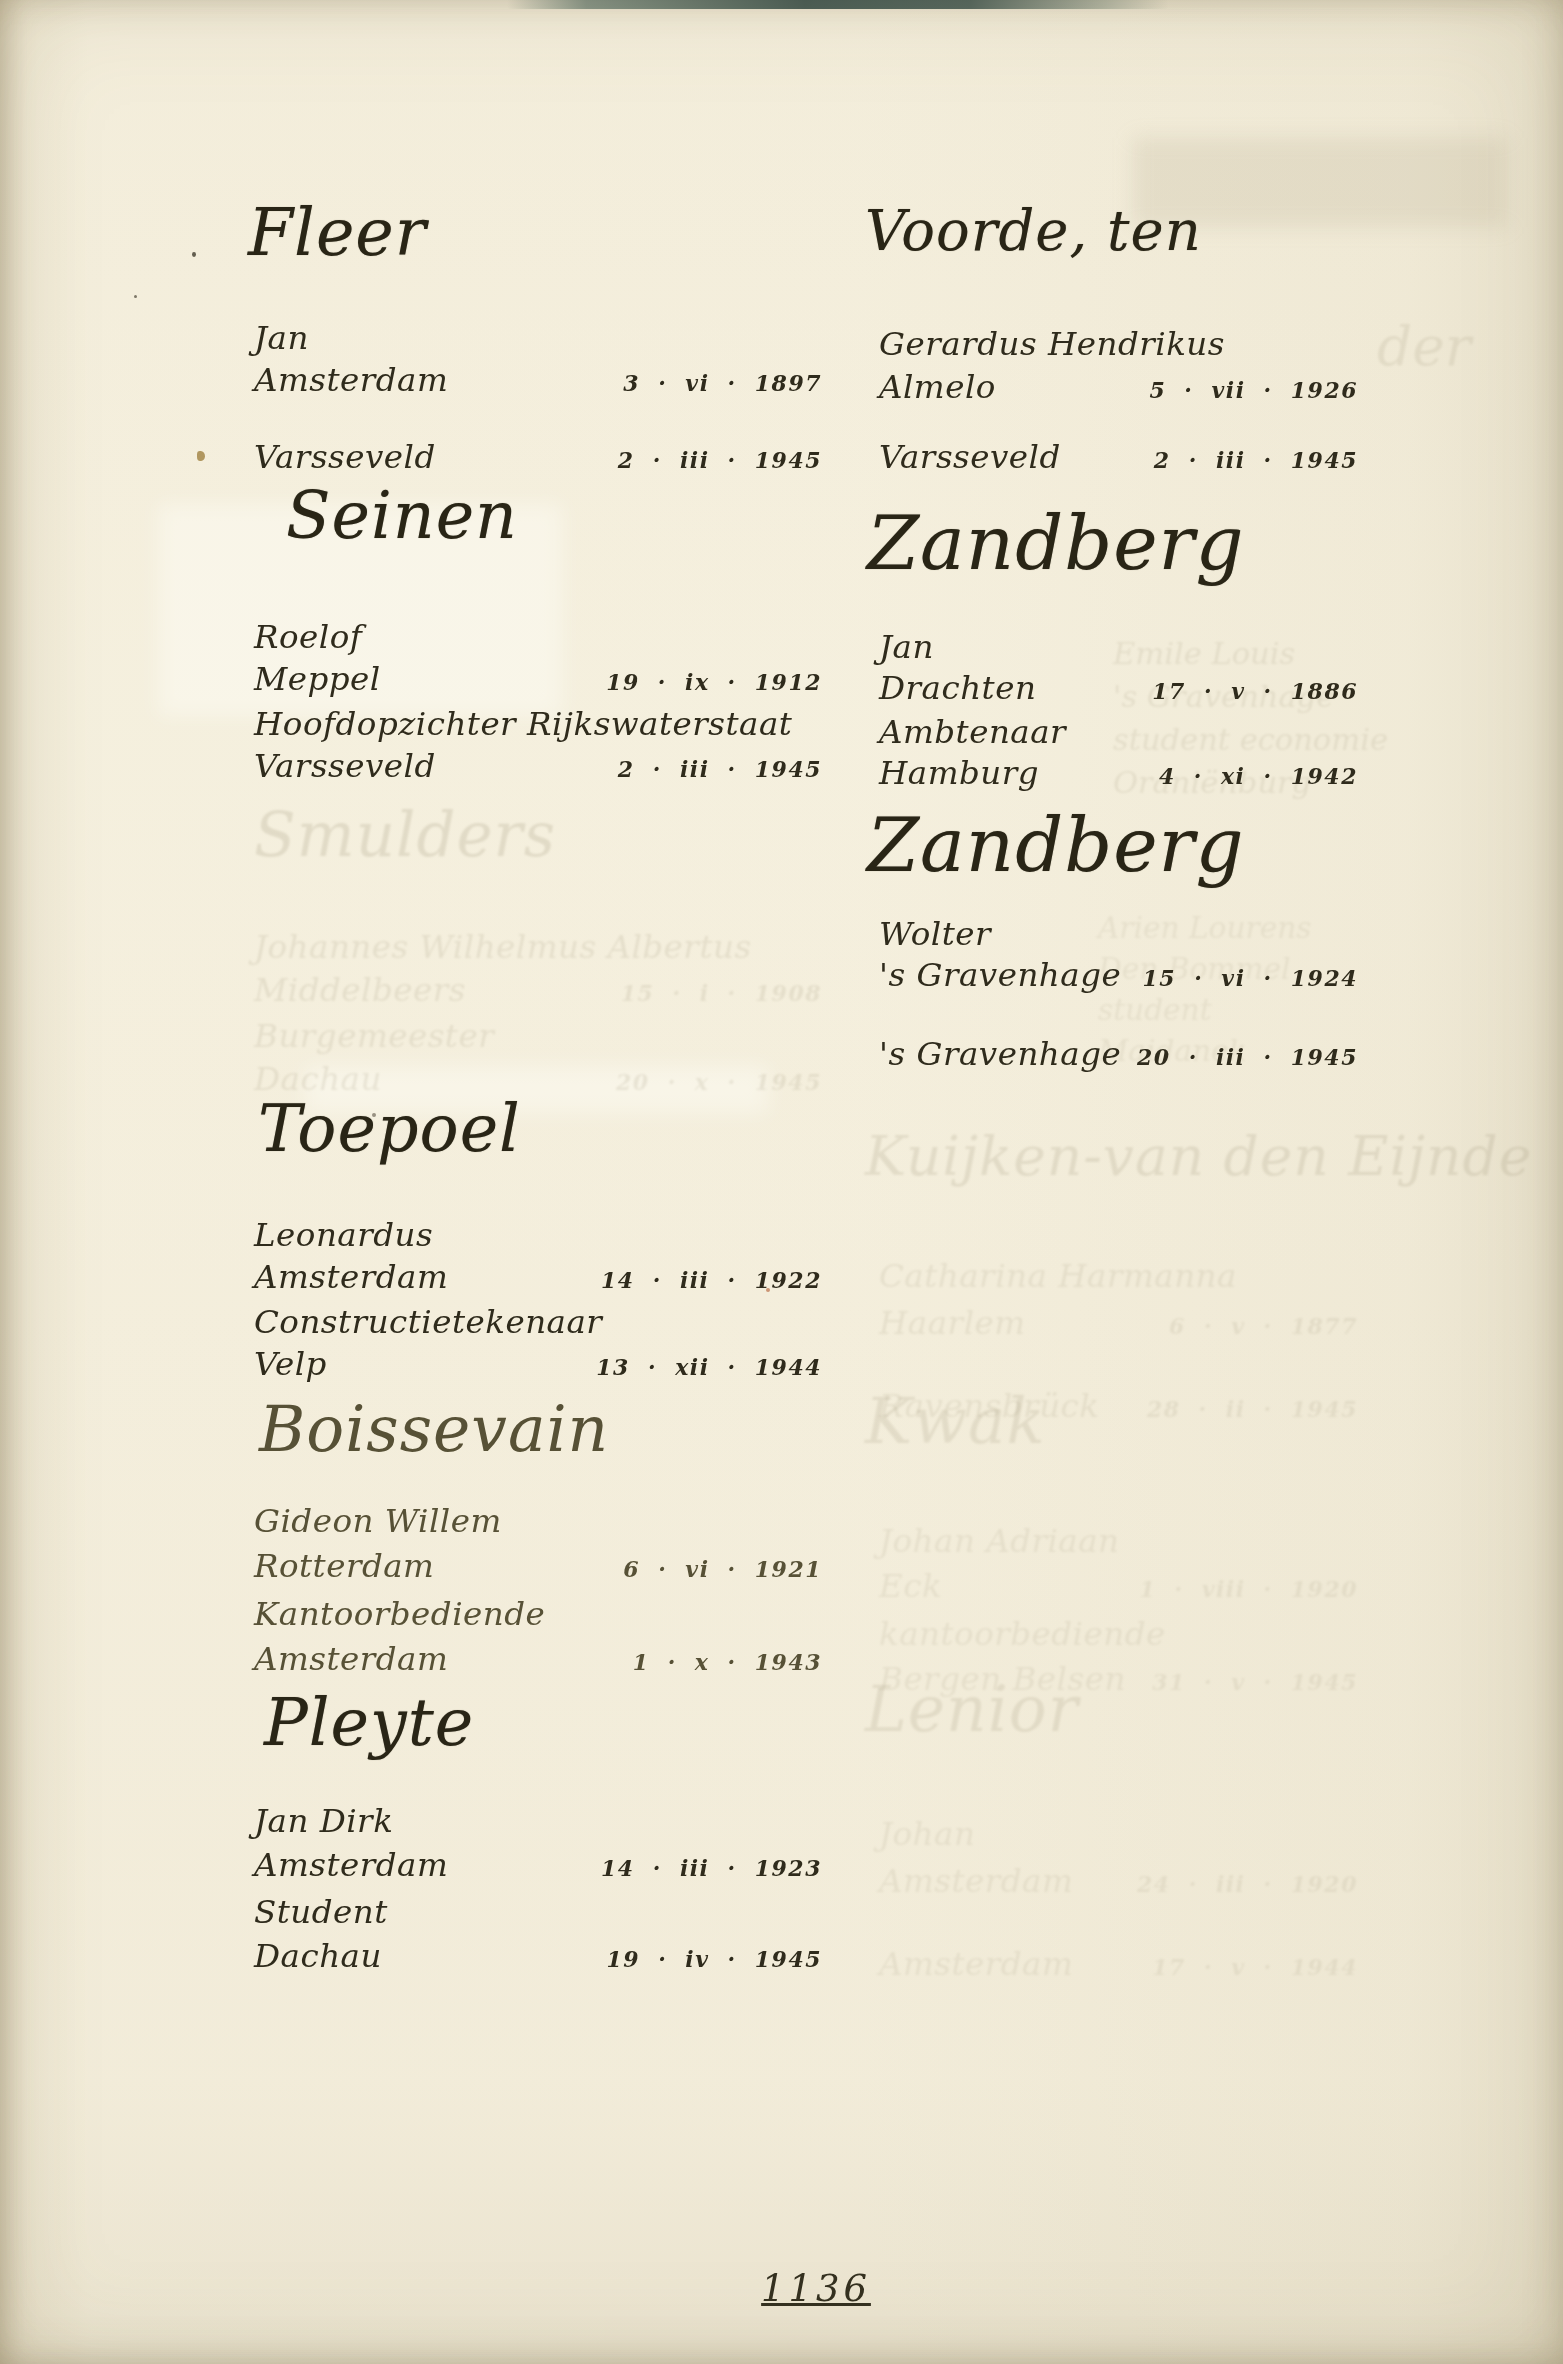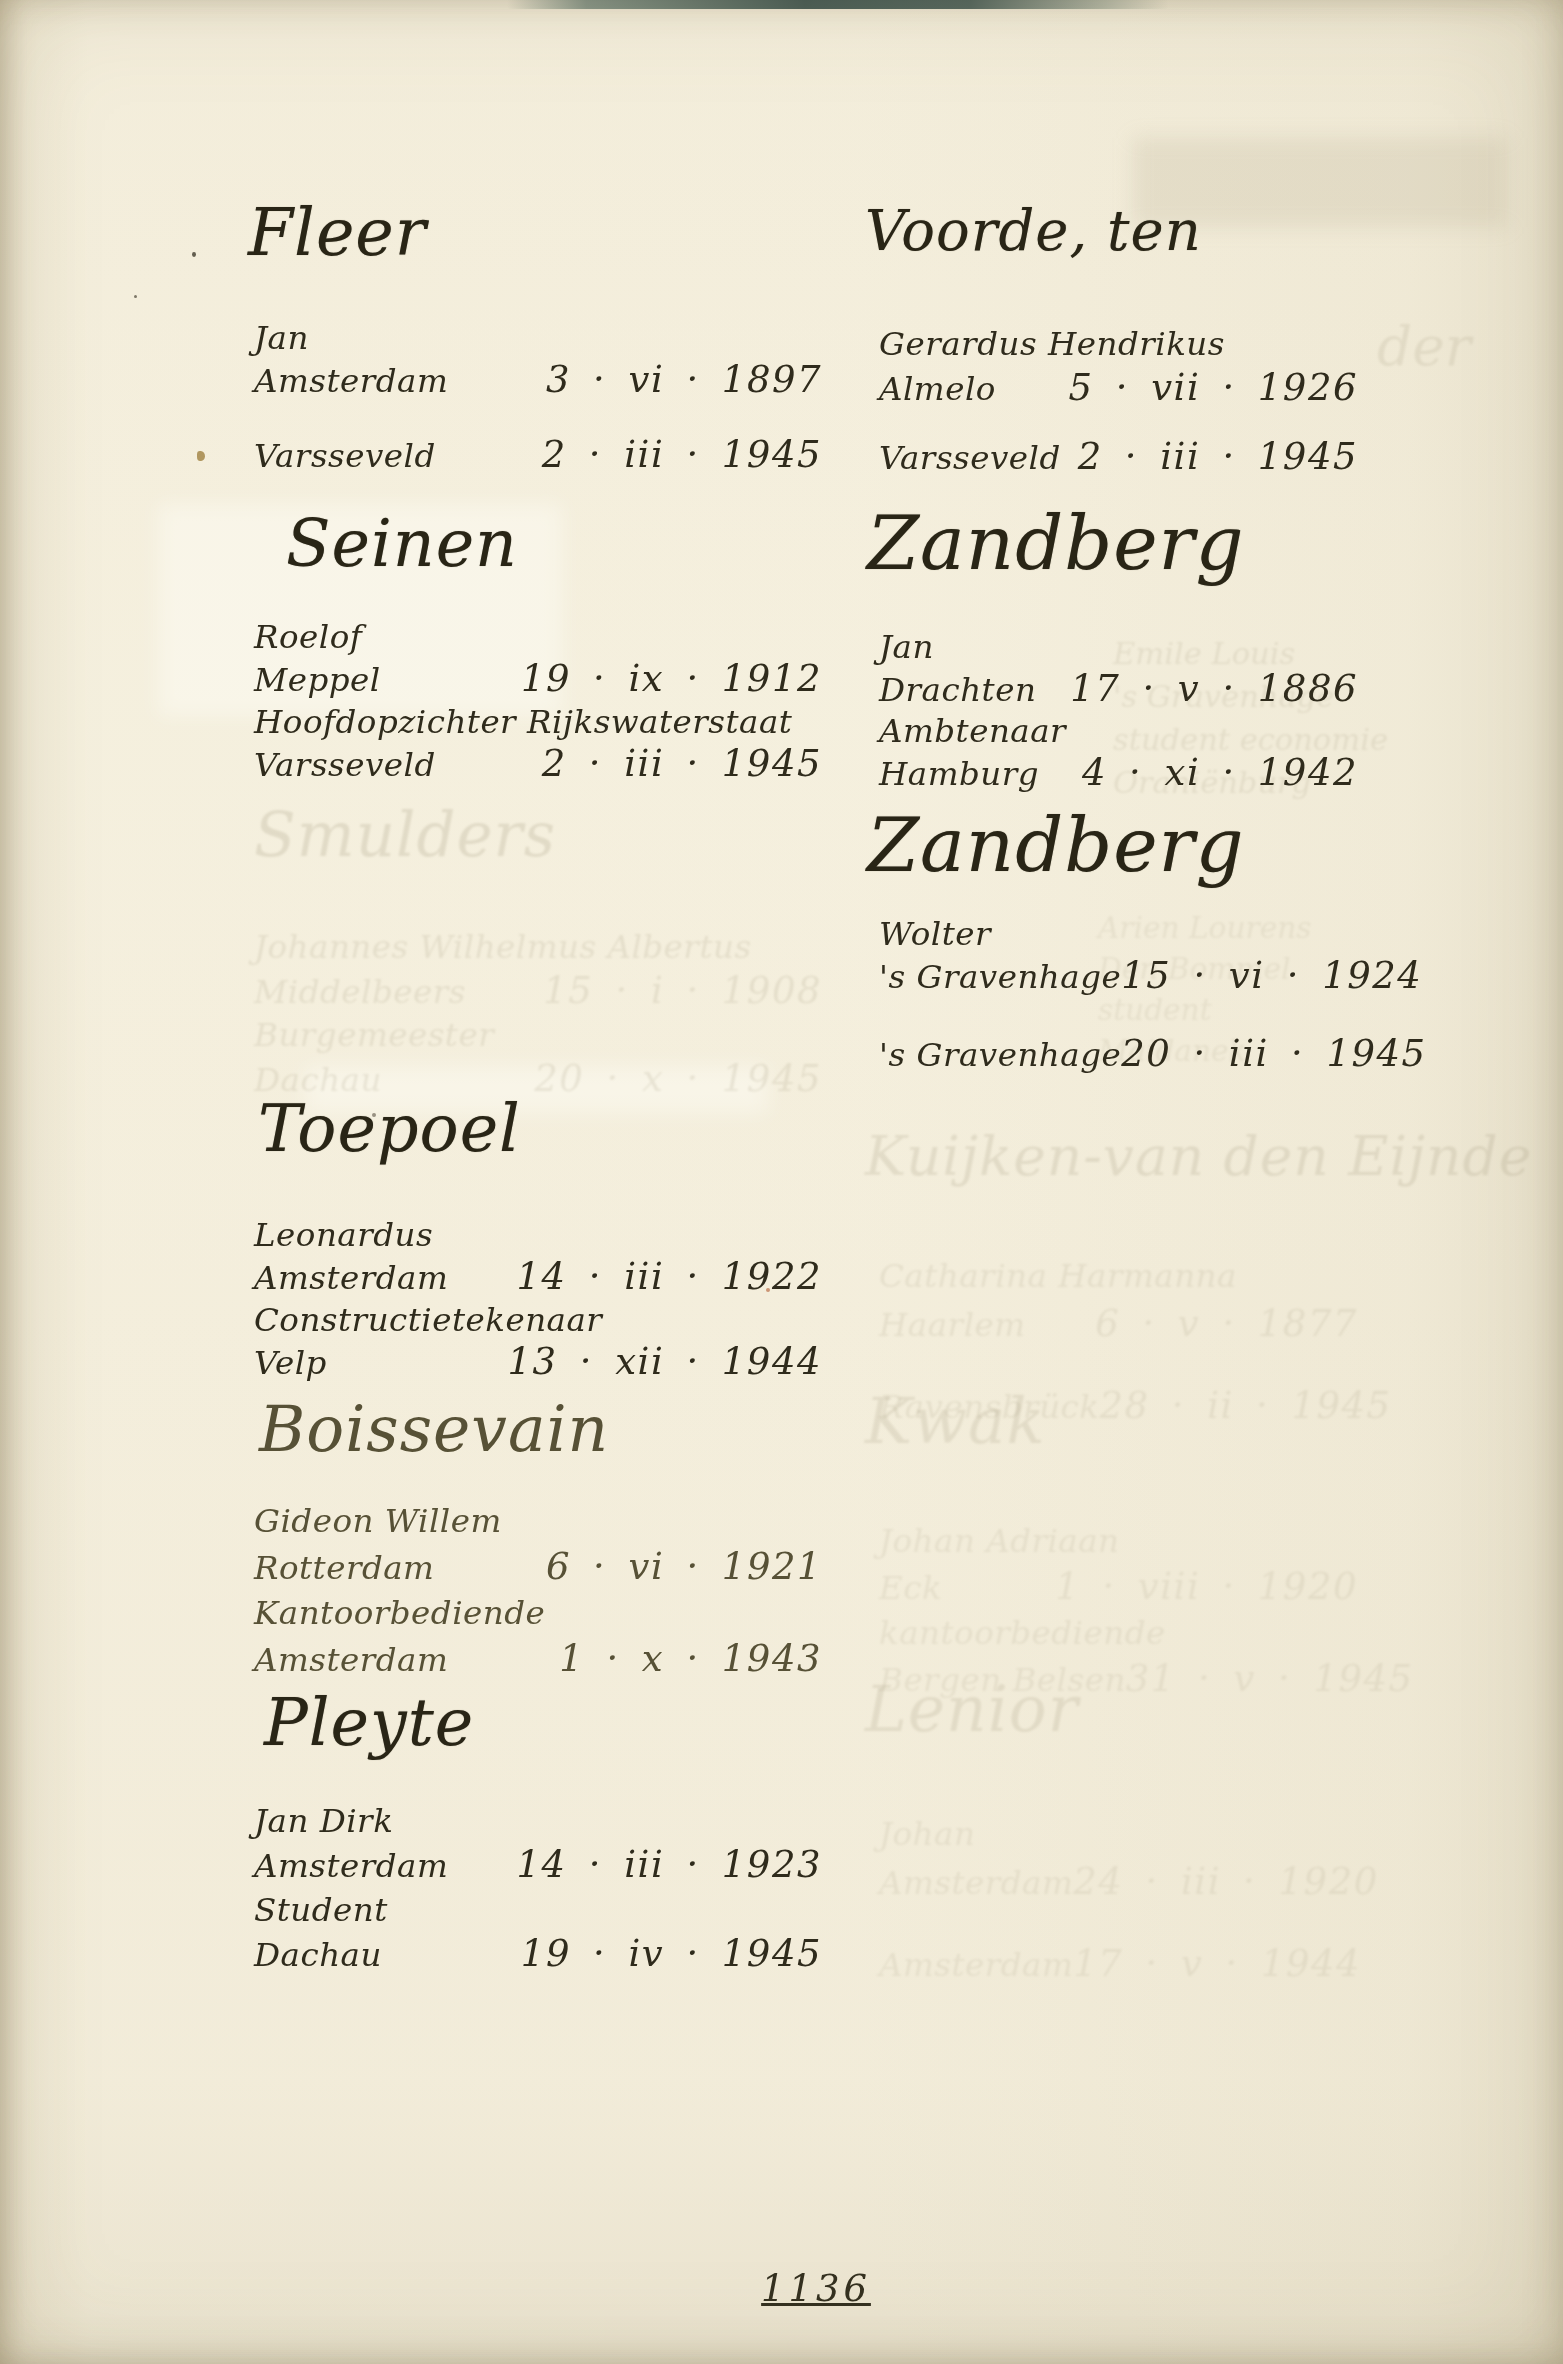--- a/index.html
+++ b/index.html
@@ -24,21 +24,21 @@
     border-radius:0 0 3px 3px;
   }
   .patch { position:absolute; background:rgba(255,255,250,.4); filter:blur(9.9px); }
   .surname-heading {
     position:absolute; line-height:1.05; letter-spacing:1px; white-space:nowrap;
     color:#292516; text-shadow:0 0 1px rgba(41,37,22,.4);
   }
   .entry-rows { position:absolute; font-size:32.5px; letter-spacing:0.5px; }
   .row { display:flex; align-items:baseline; white-space:nowrap; }
   .place { flex:0 0 auto; }
-  .date { margin-left:auto; font-size:37px; letter-spacing:1.5px; word-spacing:8.9px; }
+  .date { margin-left:auto; font-size:22px; letter-spacing:1.5px; word-spacing:8.9px;font-weight:bold; }
   .faded { color:var(--ink-faded, #5a5440); text-shadow:none; }
   .ghost-layer { pointer-events:none; }
   .ghost { position:absolute; color:var(--ghost, #948a6d); filter:blur(1.1px); white-space:nowrap; }
   .ghost .row { white-space:nowrap; }
   .page-number {
     position:absolute; top:2267px; left:816px; transform:translateX(-50%);
     font-size:37px; letter-spacing:3.9px; color:#34301f; white-space:nowrap;text-decoration:underline;
   }
   .speck { position:absolute; border-radius:50%; }
 </style>
@@ -140,21 +140,21 @@
         </div>
         <div class="row">
           <span class="place">Amsterdam</span>
           <span class="date">3 · vi · 1897</span>
         </div>
         <div class="row" style="margin-top: 31.5px;">
           <span class="place">Varsseveld</span>
           <span class="date">2 · iii · 1945</span>
         </div>
       </div>
-      <div class="surname-heading" style="left: 286px; top: 510px; font-size: 65px;">Seinen</div>
+      <div class="surname-heading" style="left: 286px; top: 482px; font-size: 65px;">Seinen</div>
       <div class="entry-rows" style="left: 254px; top: 616px; width: 568px; line-height: 42px;">
         <div class="row">
           <span class="place">Roelof</span>
         </div>
         <div class="row">
           <span class="place">Meppel</span>
           <span class="date">19 · ix · 1912</span>
         </div>
         <div class="row">
           <span class="place">Hoofdopzichter Rijkswaterstaat</span>

